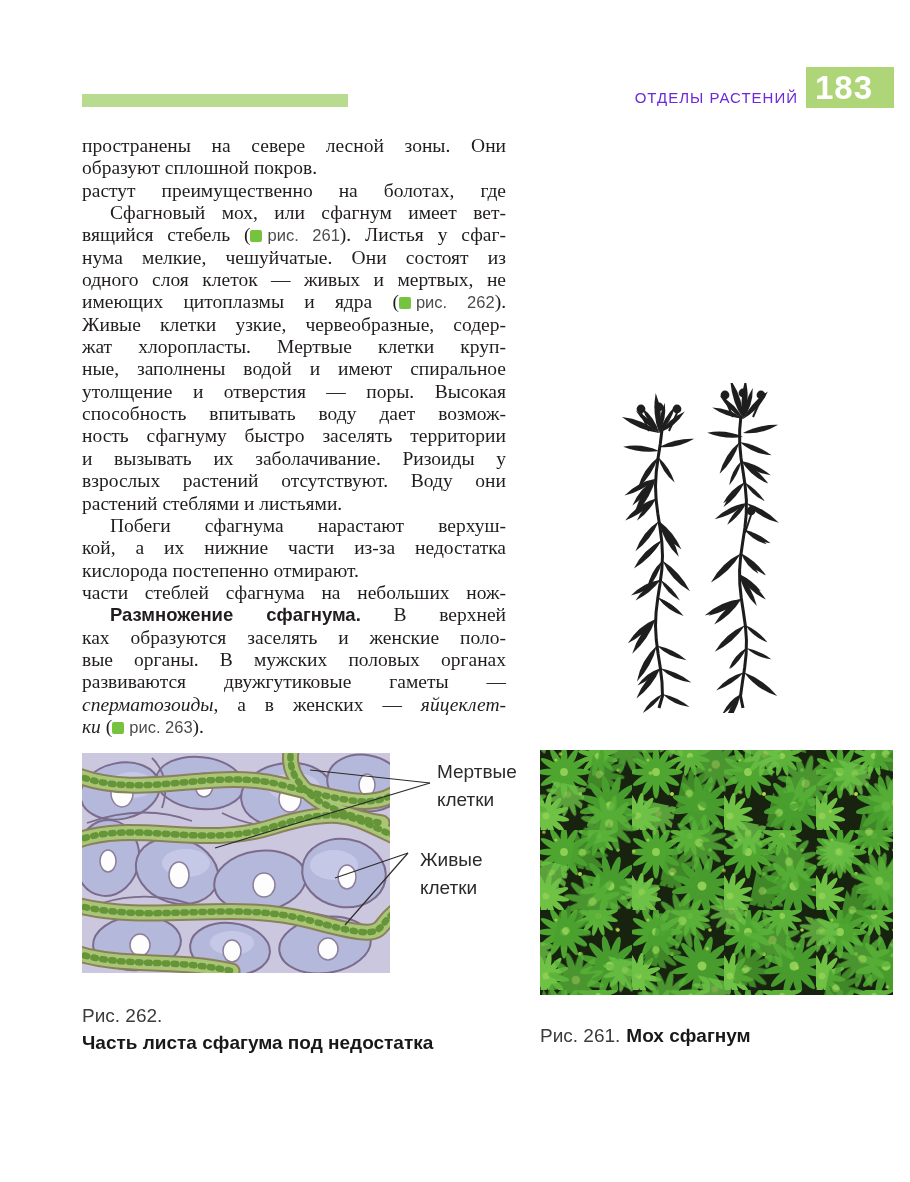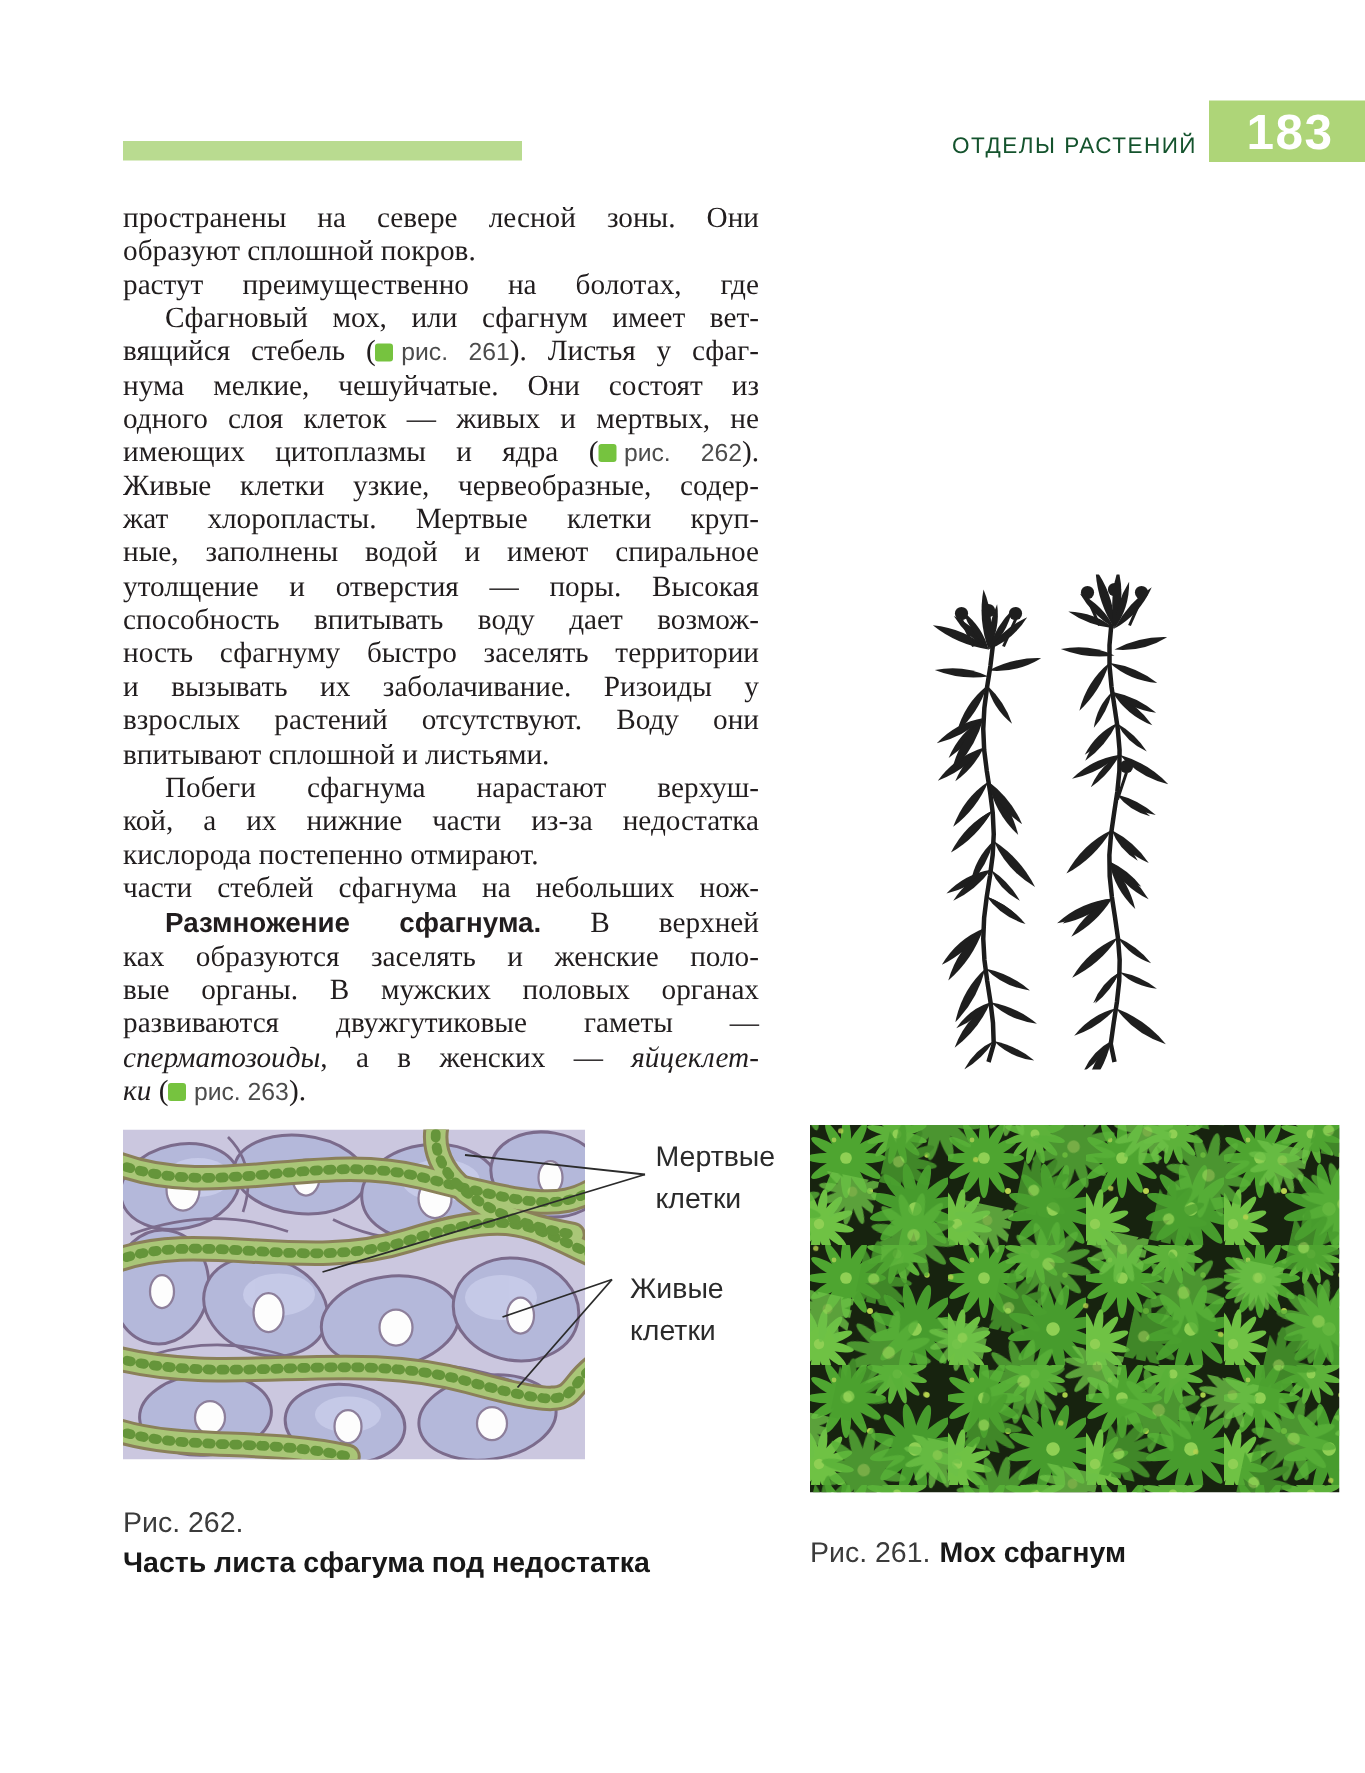--- a/index.html
+++ b/index.html
@@ -2,24 +2,24 @@
 <html lang="ru"><head>
 <meta charset="utf-8">
 <style>
   html,body{margin:0;padding:0;background:#ffffff;}
   .page{position:relative;width:910px;height:1182px;background:#fff;overflow:hidden;
         font-family:"Liberation Serif",serif;color:#1e1c1c;}
 
   .greenbar{position:absolute;left:82px;top:94px;width:266px;height:13px;
             background:var(--bar_green,#b9db90);}
   .runhead{position:absolute;top:89px;right:112px;font-family:"Liberation Sans",sans-serif;
-           font-size:15px;letter-spacing:1px;color:#14532d;}
-  .pagenum{position:absolute;left:806px;top:67px;width:104px;height:41px;box-sizing:border-box;
+           font-size:15px;letter-spacing:1px;color:#6d28d9;}
+  .pagenum{position:absolute;left:806px;top:67px;width:88px;height:41px;box-sizing:border-box;
            background:var(--badge_green,#aed578);color:#fff;font-family:"Liberation Sans",sans-serif;
-           font-weight:bold;font-size:33px;line-height:41px;padding-left:25px;letter-spacing:1px;}
+           font-weight:bold;font-size:33px;line-height:41px;padding-left:9px;letter-spacing:1px;}
 
   .bodytext{position:absolute;left:82px;top:135px;width:424px;
             font-size:19.5px;line-height:22.35px;color:#211d1e;}
   .line{text-align:justify;text-align-last:justify;}
   .line.last{text-align-last:left;}
   .line.indent{text-indent:28px;}
   .lead{font-family:"Liberation Sans",sans-serif;font-weight:700;font-size:18.5px;}
   .figref{font-family:"Liberation Sans",sans-serif;font-size:16.5px;color:#4c4c4c;white-space:nowrap;}
   .figsq{display:inline-block;width:12px;height:12px;border-radius:2px;
          background:var(--ref_green,#76c33f);margin-right:5px;vertical-align:-1px;}
@@ -52,21 +52,21 @@
       <div class="line"><span>одного слоя клеток — живых и мертвых, не</span></div>
       <div class="line"><span>имеющих цитоплазмы и ядра (</span><span class="figref"><span class="figsq"></span>рис. 262</span><span>).</span></div>
       <div class="line"><span>Живые клетки узкие, червеобразные, содер-</span></div>
       <div class="line"><span>жат хлоропласты. Мертвые клетки круп-</span></div>
       <div class="line"><span>ные, заполнены водой и имеют спиральное</span></div>
       <div class="line"><span>утолщение и отверстия — поры. Высокая</span></div>
       <div class="line"><span>способность впитывать воду дает возмож-</span></div>
       <div class="line"><span>ность сфагнуму быстро заселять территории</span></div>
       <div class="line"><span>и вызывать их заболачивание. Ризоиды у</span></div>
       <div class="line"><span>взрослых растений отсутствуют. Воду они</span></div>
-      <div class="line last"><span>впитывают сплошной и листьями.</span></div>
+      <div class="line last"><span>растений стеблями и листьями.</span></div>
       <div class="line indent"><span>Побеги сфагнума нарастают верхуш-</span></div>
       <div class="line"><span>кой, а их нижние части из-за недостатка</span></div>
       <div class="line last"><span>кислорода постепенно отмирают.</span></div>
       <div class="line"><span>части стеблей сфагнума на небольших нож-</span></div>
       <div class="line indent"><b class="lead">Размножение сфагнума.</b><span> В верхней</span></div>
       <div class="line"><span>ках образуются заселять и женские поло-</span></div>
       <div class="line"><span>вые органы. В мужских половых органах</span></div>
       <div class="line"><span>развиваются двужгутиковые гаметы —</span></div>
       <div class="line"><i>сперматозоиды</i><span>, а в женских — </span><i>яйцеклет-</i></div>
       <div class="line last"><i>ки</i><span> (</span><span class="figref"><span class="figsq"></span>рис. 263</span><span>).</span></div>

